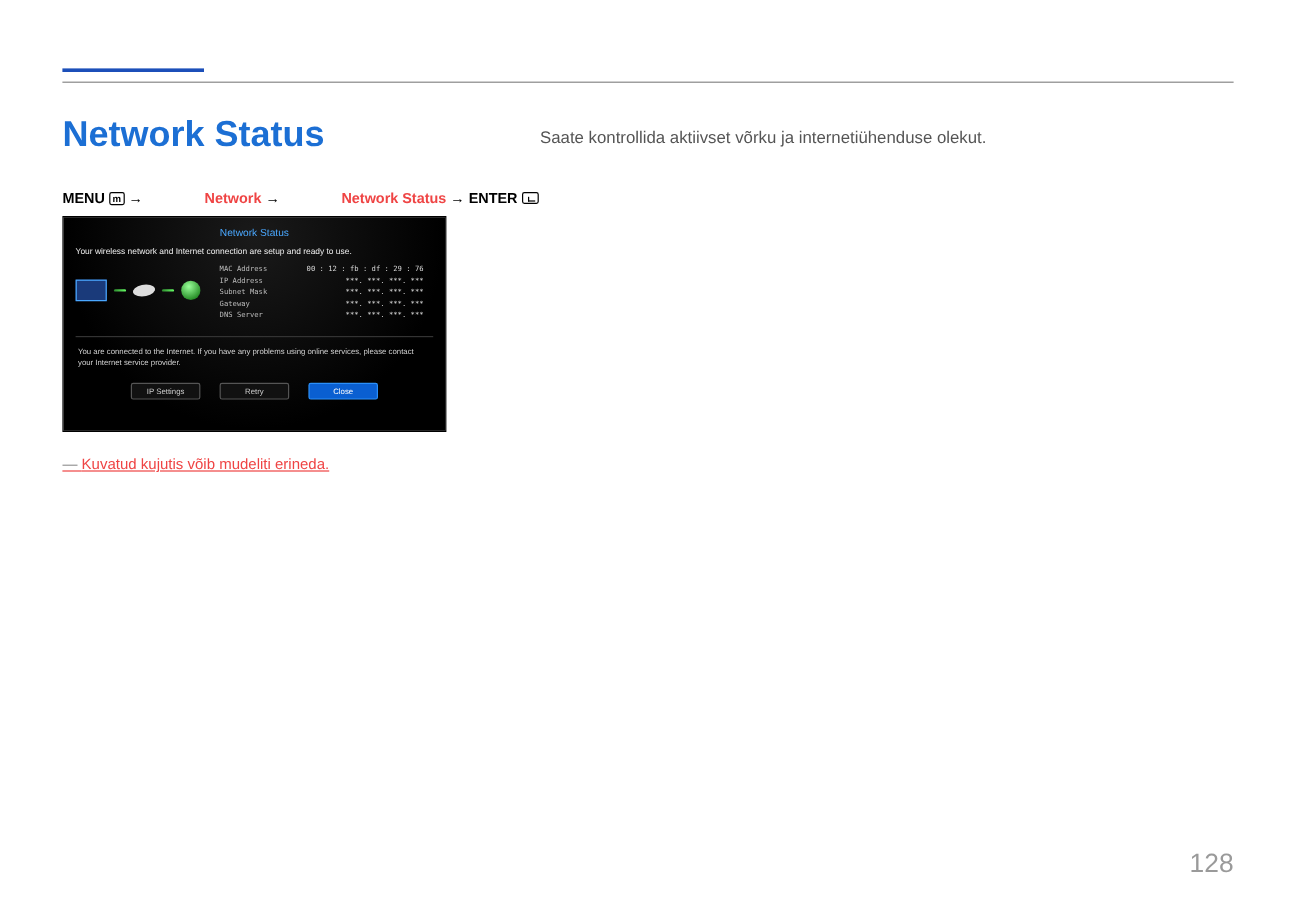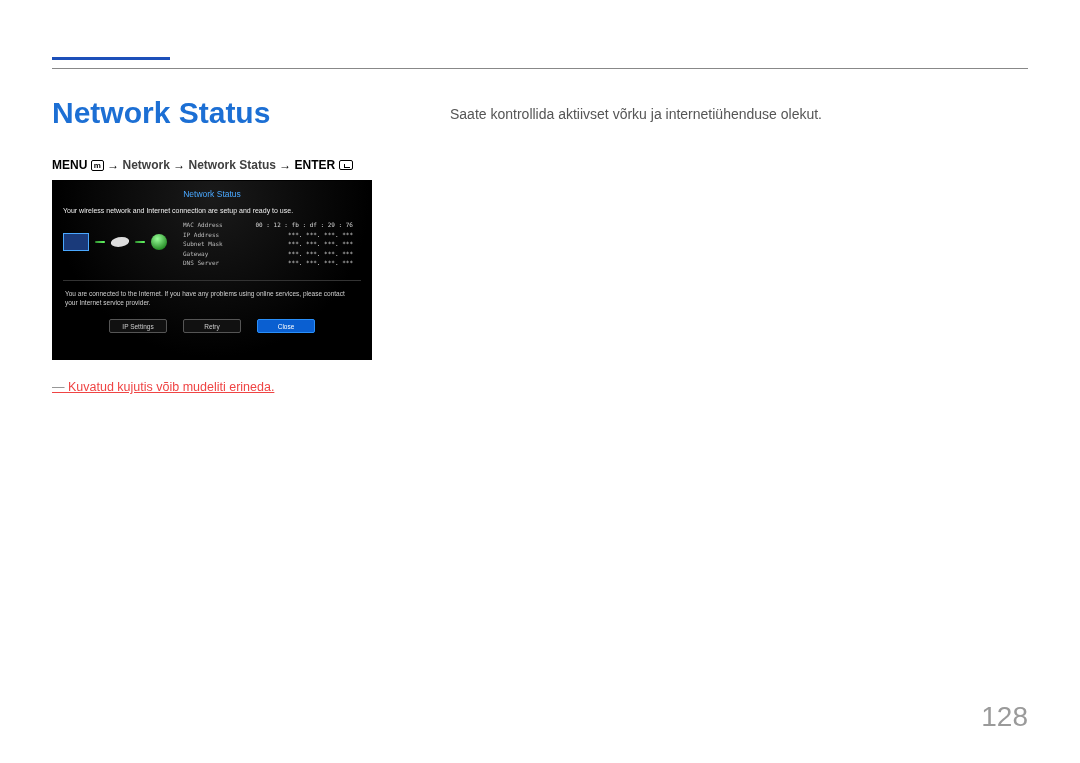--- a/index.html
+++ b/index.html
@@ -35,21 +35,21 @@
     font-size: 14px;
     color: #555;
   }
   .menu-path {
     position: absolute;
     left: 52px; top: 158px;
     font-size: 12px;
     font-weight: 700;
     color: #000;
   }
-  .menu-path .hl { color: #404040; font-weight: 700; }
+  .menu-path .hl { color: #ef4444; font-weight: 700; margin-left: 48px; }
   .menu-path .icon {
     display: inline-block;
     border: 1px solid #000;
     border-radius: 2px;
     font-size: 8px;
     padding: 0 2px;
     vertical-align: 1px;
   }
   .menu-path .enter-icon {
     display:inline-block; width:14px; height:10px;
@@ -127,21 +127,21 @@
     left: 52px; top: 380px;
     font-size: 12.5px;
     color: #ef4444;
     text-decoration: underline;
   }
   .note:before { content:"― "; color:#888; }
 
   .page-no {
     position: absolute;
     right: 52px; bottom: 30px;
-    font-size: 28px;
+    font-size: 22px;
     color: #9a9a9a;
     font-weight: 300;
     margin-left: 44px;
   }
 </style>
 </head>
 <body>
 
 <div class="accent-bar"></div>
 <div class="top-rule"></div>

